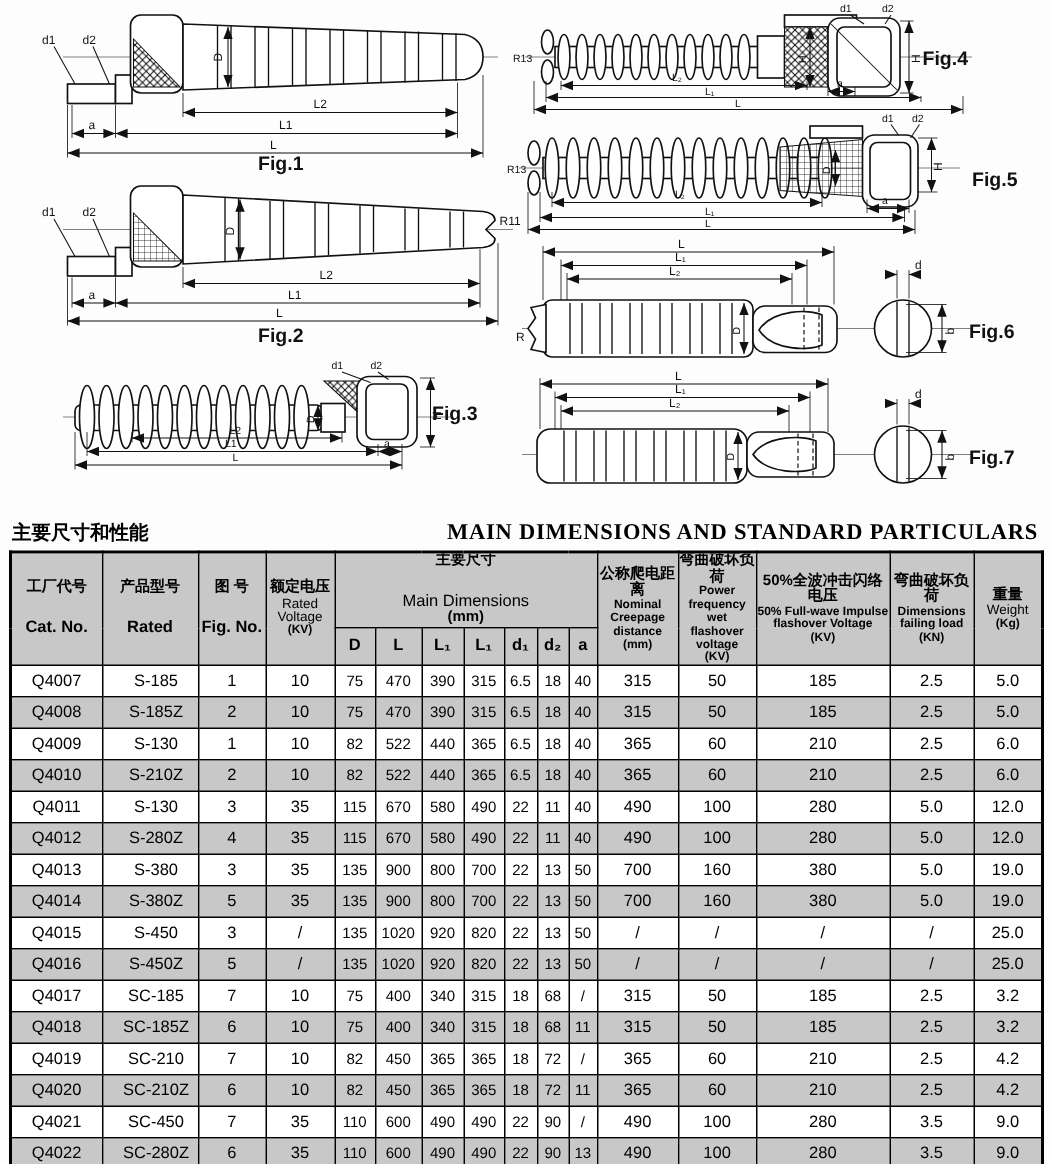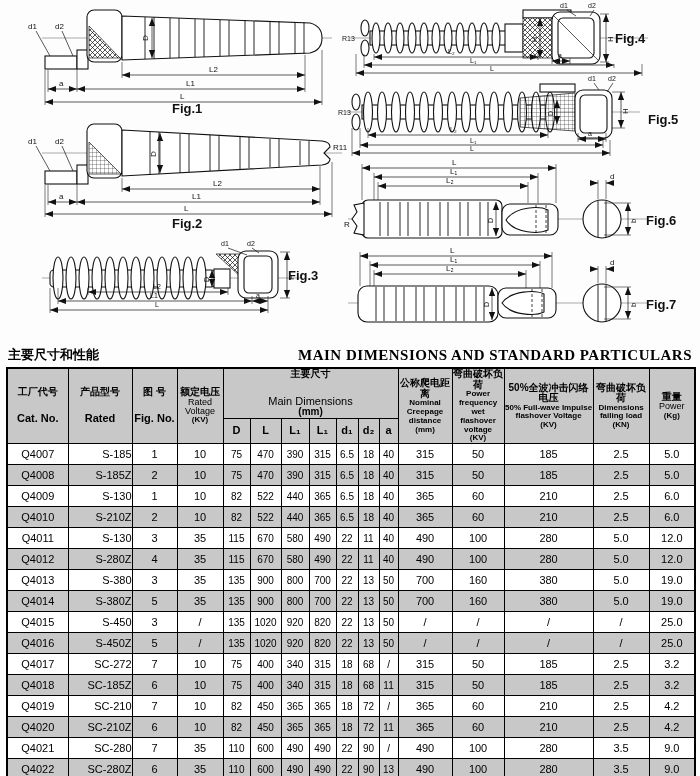--- a/index.html
+++ b/index.html
@@ -23,21 +23,21 @@
   .t-zh{font-size:13px;font-weight:bold;}
   .t-en{font-size:15px;font-weight:bold;font-family:"Liberation Serif",serif;letter-spacing:.5px;margin-left:45px;}
   
   table{border-collapse:collapse;table-layout:fixed;width:688px;margin:0 6px;border:2px solid #000;}
   th,td{border:1px solid #000;text-align:center;padding:0;overflow:hidden;}
   thead th{background:#c8c8c8;vertical-align:middle;line-height:1.05;}
   thead tr.sub th{height:24px;font-size:11px;font-weight:bold;}
   thead tr.main th{height:49px;}
   td{height:20px;font-size:11px;background:#fff;}
   tr.alt td{background:#c8c8c8;}
-  .type-cell{text-align:right;padding-left:8px;}
+  .type-cell{text-align:center;padding-left:8px;}
   .dim-cell{font-size:10px;}
   .zh{font-size:10px;font-weight:bold;}
   .zh-sm{font-size:10px;font-weight:bold;}
   .en{font-size:11px;font-weight:bold;margin-top:16px;}
   .en-md{font-size:9px;font-weight:normal;}
   .en-sm{font-size:8px;font-weight:bold;line-height:1.1;}
   .unit{font-size:8px;font-weight:bold;}
 </style>
 </head>
 <body>
@@ -420,21 +420,21 @@
         <div class="en-sm">50% Full-wave Impulse flashover Voltage</div>
         <div class="unit">(KV)</div>
       </th>
       <th rowspan="2">
         <div class="zh-sm">弯曲破坏负荷</div>
         <div class="en-sm">Dimensions failing load</div>
         <div class="unit">(KN)</div>
       </th>
       <th rowspan="2">
         <div class="zh">重量</div>
-        <div class="en-md">Power</div>
+        <div class="en-md">Weight</div>
         <div class="unit">(Kg)</div>
       </th>
     </tr>
     <tr class="sub">
       <th>D</th>
       <th>L</th>
       <th>L₁</th>
       <th>L₁</th>
       <th>d₁</th>
       <th>d₂</th>
@@ -617,21 +617,21 @@
           <td class="dim-cell">13</td>
           <td class="dim-cell">50</td>
           <td>/</td>
           <td>/</td>
           <td>/</td>
           <td>/</td>
           <td>25.0</td>
         </tr>
         <tr>
           <td>Q4017</td>
-          <td class="type-cell">SC-272</td>
+          <td class="type-cell">SC-185</td>
           <td>7</td>
           <td>10</td>
           <td class="dim-cell">75</td>
           <td class="dim-cell">400</td>
           <td class="dim-cell">340</td>
           <td class="dim-cell">315</td>
           <td class="dim-cell">18</td>
           <td class="dim-cell">68</td>
           <td class="dim-cell">/</td>
           <td>315</td>
@@ -689,21 +689,21 @@
           <td class="dim-cell">72</td>
           <td class="dim-cell">11</td>
           <td>365</td>
           <td>60</td>
           <td>210</td>
           <td>2.5</td>
           <td>4.2</td>
         </tr>
         <tr>
           <td>Q4021</td>
-          <td class="type-cell">SC-280</td>
+          <td class="type-cell">SC-450</td>
           <td>7</td>
           <td>35</td>
           <td class="dim-cell">110</td>
           <td class="dim-cell">600</td>
           <td class="dim-cell">490</td>
           <td class="dim-cell">490</td>
           <td class="dim-cell">22</td>
           <td class="dim-cell">90</td>
           <td class="dim-cell">/</td>
           <td>490</td>

